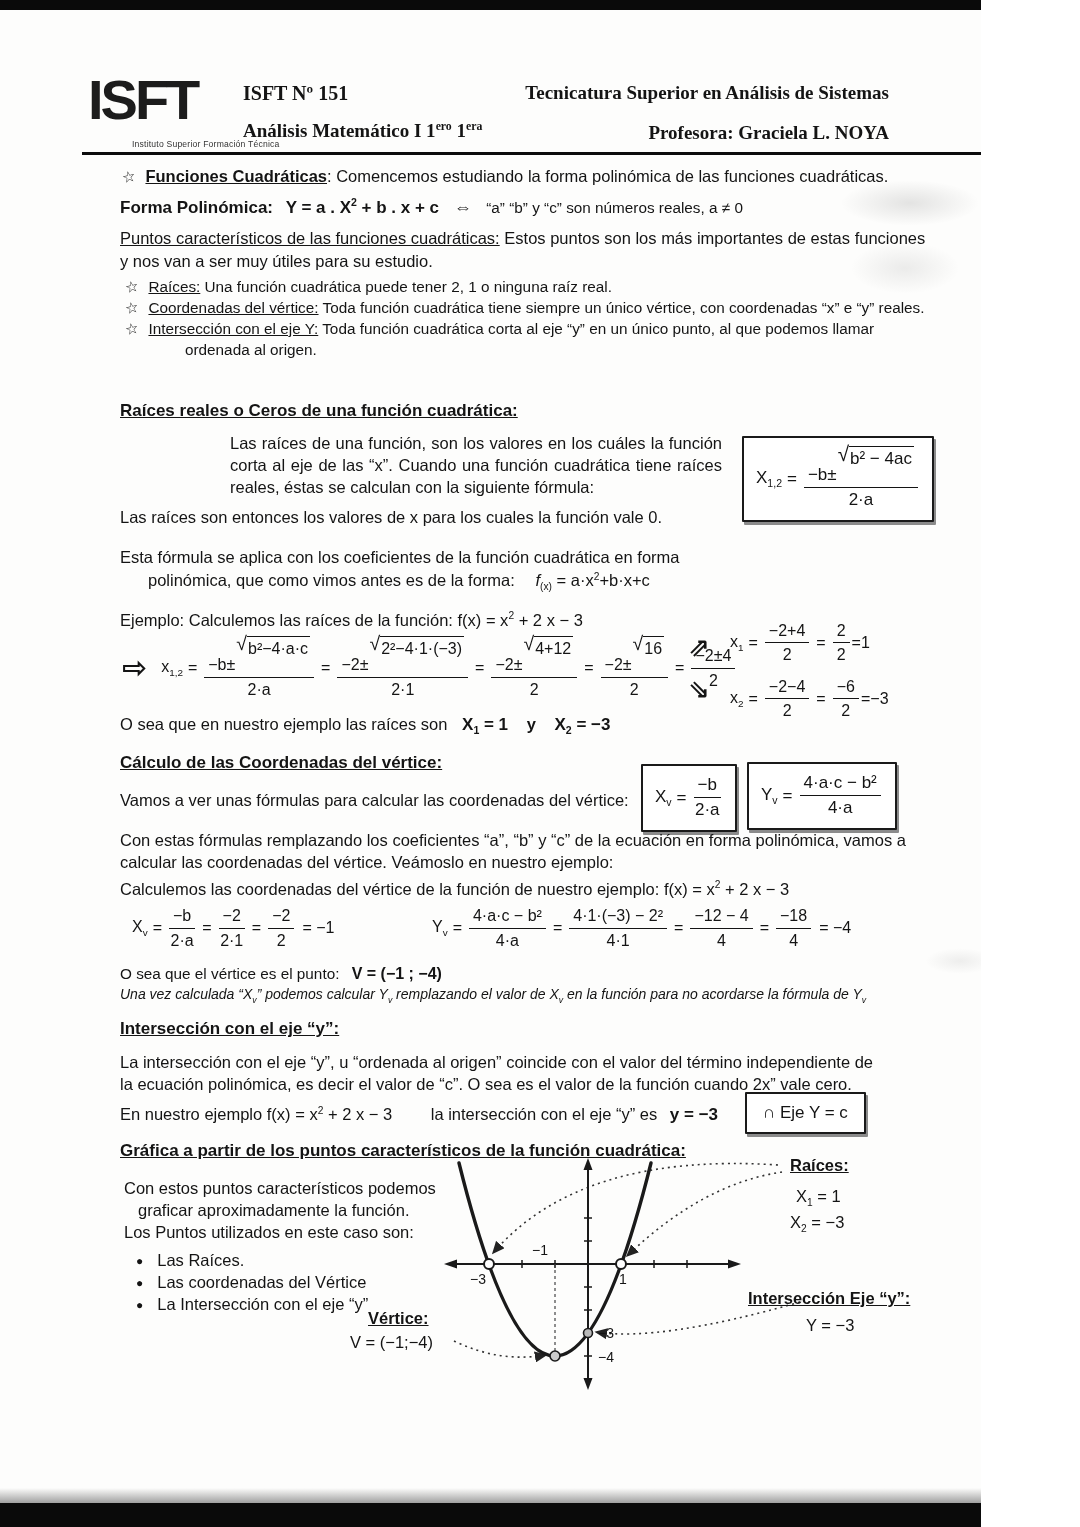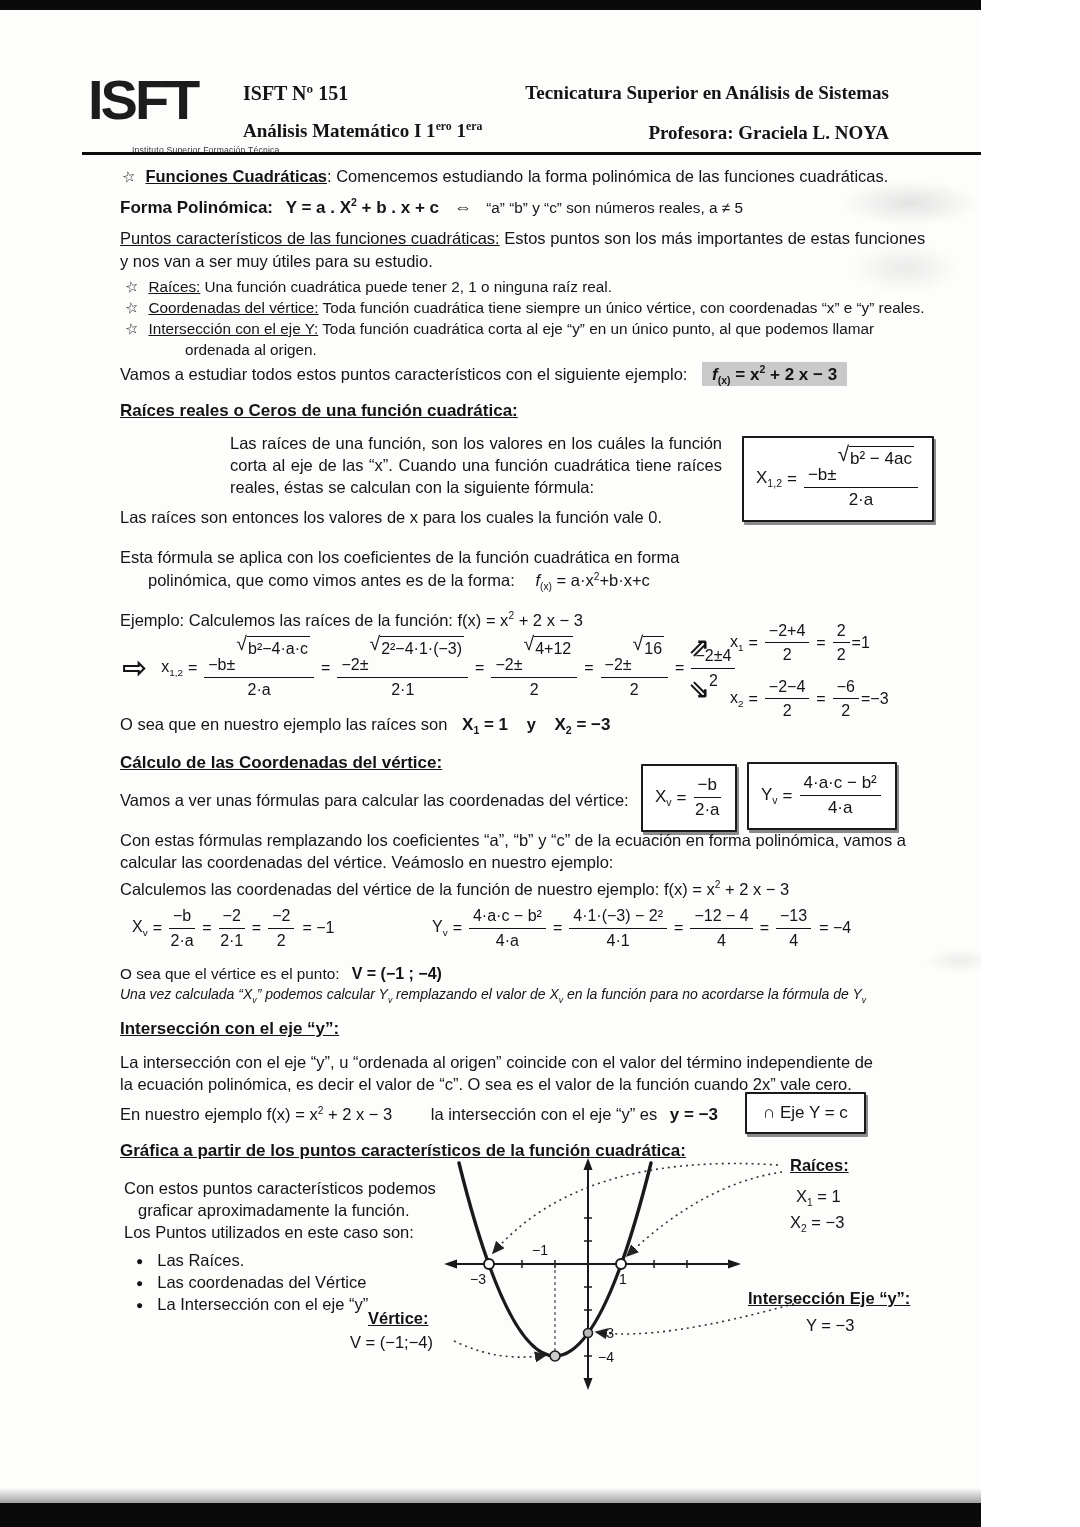--- a/index.html
+++ b/index.html
@@ -41,49 +41,45 @@
 
   <div class="abs scanbar" style="left:0;top:0;width:1080px;height:10px;"></div>
   <div class="abs" style="left:0;top:1488px;width:1080px;height:16px;background:linear-gradient(#fdfdfc,#9a9a9a);"></div>
   <div class="abs scanbar" style="left:0;top:1503px;width:1080px;height:24px;"></div>
   <div class="abs smudge" style="left:840px;top:180px;width:140px;height:46px;"></div>
   <div class="abs smudge" style="left:850px;top:242px;width:110px;height:52px;opacity:.7;"></div>
   <div class="abs smudge" style="left:925px;top:948px;width:70px;height:26px;opacity:.6;"></div>
 
   <div class="abs" style="left:88px;top:72px;">
     <div style="font-size:56px;font-weight:900;letter-spacing:-3px;line-height:1;color:#1c1c1c;">ISFT</div>
-    <div style="font-size:8.6px;letter-spacing:.2px;color:#333;margin-top:17px;padding-left:44px;">Instituto Superior Formación Técnica</div>
+    <div style="font-size:8.6px;letter-spacing:.2px;color:#333;margin-top:11px;padding-left:44px;">Instituto Superior Formación Técnica</div>
   </div>
   <div class="abs serif nw" style="left:243px;top:80px;font-size:20px;">ISFT Nº 151</div>
   <div class="abs serif nw" style="right:92px;top:80px;font-size:19px;text-align:right;">Tecnicatura Superior en Análisis de Sistemas</div>
   <div class="abs serif nw" style="left:243px;top:118px;font-size:19px;"><span>Análisis Matemático I 1</span><sup>ero</sup><span> 1</span><sup>era</sup></div>
   <div class="abs serif nw" style="right:92px;top:120px;font-size:19px;text-align:right;">Profesora: Graciela L. NOYA</div>
   <div class="abs rule" style="left:82px;top:152px;width:906px;"></div>
 
   <div class="abs nw" style="left:122px;top:166px;">
     <span class="star">☆</span><span class="b u">Funciones Cuadráticas</span><span>: Comencemos estudiando la forma polinómica de las funciones cuadráticas.</span>
   </div>
   <div class="abs nw" style="left:120px;top:196px;">
     <span class="b" style="font-size:17px;">Forma Polinómica:</span>
     <span class="b" style="font-size:17px;margin-left:8px;"><span>Y = a . X</span><sup>2</sup><span> + b . x + c</span></span>
     <span style="margin:0 10px;font-size:18px;">⇔</span>
-    <span class="small">“a”  “b” y “c”  son números reales, a ≠ 5</span>
+    <span class="small">“a”  “b” y “c”  son números reales, a ≠ 0</span>
   </div>
   <div class="abs nw" style="left:120px;top:228px;"><span class="u">Puntos característicos de las funciones cuadráticas:</span><span> Estos puntos son los más importantes de estas funciones</span></div>
   <div class="abs nw" style="left:120px;top:251px;">y nos van a ser muy útiles para su estudio.</div>
 
   <div class="abs nw small" style="left:125px;top:277px;"><span class="star">☆</span><span class="u">Raíces:</span><span> Una función cuadrática puede tener 2, 1 o ninguna raíz real.</span></div>
   <div class="abs nw small" style="left:125px;top:298px;"><span class="star">☆</span><span class="u">Coordenadas del vértice:</span><span> Toda función cuadrática tiene siempre un único vértice, con coordenadas “x” e “y” reales.</span></div>
   <div class="abs nw small" style="left:125px;top:319px;"><span class="star">☆</span><span class="u">Intersección con el eje Y:</span><span> Toda función cuadrática corta al eje “y” en un único punto, al que podemos llamar</span></div>
   <div class="abs nw small" style="left:185px;top:340px;">ordenada al origen.</div>
 
-  <div class="abs nw" style="left:120px;top:363px;">
-    <span>Vamos a estudiar todos estos puntos característicos con el siguiente ejemplo:</span>
-    <span class="hl" style="margin-left:10px;"><i>f</i><sub>(x)</sub><span> = x</span><sup>2</sup><span> + 2 x − 3</span></span>
-  </div>
 
   <div class="abs nw heading" style="left:120px;top:400px;">Raíces reales o Ceros de una función cuadrática:</div>
   <div class="abs" style="left:230px;top:433px;width:492px;text-align:justify;">Las raíces de una función, son los valores en los cuáles la función corta al eje de las “x”. Cuando una función cuadrática tiene raíces reales, éstas se calculan con la siguiente fórmula:</div>
   <div class="abs fbox" style="left:742px;top:436px;">
     <span class="frow" style="font-size:17px;">
       <span><span>X</span><sub>1,2</sub></span>
       <span class="eq">=</span>
       <span class="frac">
         <span class="num">
             <span>−b±</span>
@@ -253,21 +249,21 @@
         <span class="num">4·1·(−3) − 2²</span>
         <span class="den">4·1</span>
       </span>
     <span class="eq">=</span>
     <span class="frac">
         <span class="num">−12 − 4</span>
         <span class="den">4</span>
       </span>
     <span class="eq">=</span>
     <span class="frac">
-        <span class="num">−13</span>
+        <span class="num">−18</span>
         <span class="den">4</span>
       </span>
     <span style="margin-left:6px;">= −4</span>
   </div>
 
   <div class="abs nw small" style="left:120px;top:963px;">
     <span>O sea que el vértice es el punto:</span>
     <span class="b" style="margin-left:8px;font-size:16px;">V = (−1 ; −4)</span>
   </div>
   <div class="abs nw tiny" style="left:120px;top:985px;"><span>Una vez calculada “X</span><sub>v</sub><span>” podemos calcular Y</span><sub>v</sub><span> remplazando el valor de X</span><sub>v</sub><span> en la función para no acordarse la fórmula de Y</span><sub>v</sub></div>

